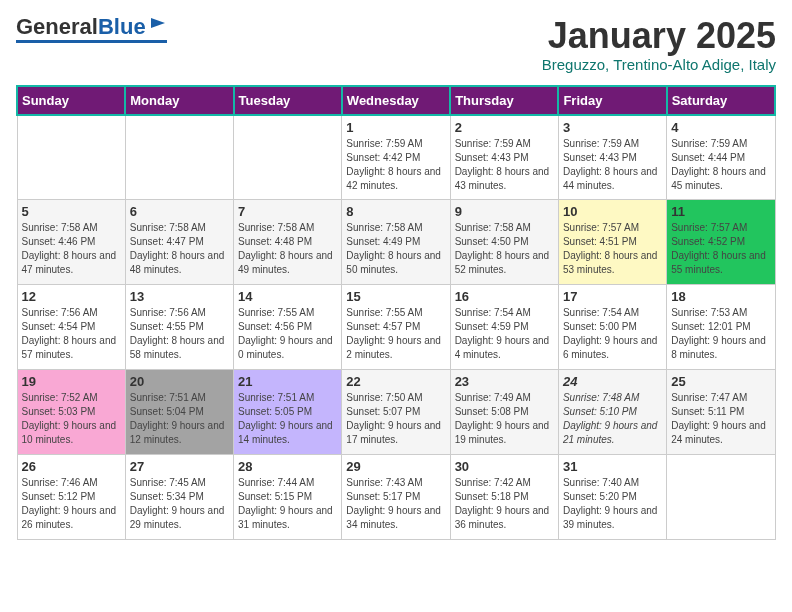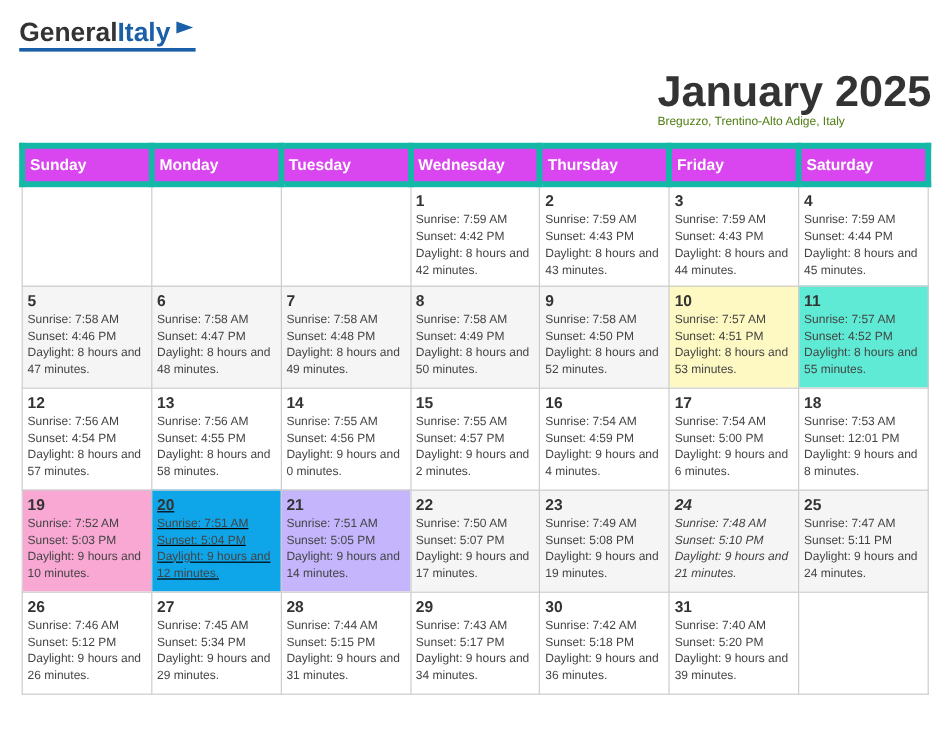--- a/index.html
+++ b/index.html
@@ -30,45 +30,45 @@
     .logo-text span.blue {
       color: #1a5fa8;
     }
     .logo-line {
       height: 3px;
       background: #1a5fa8;
       width: 100%;
       margin-top: 2px;
     }
     .title-section {
-      margin-top: 40px;
+      text-align: right;
     }
     .month-title {
       font-size: 36px;
       font-weight: bold;
       color: #333;
       line-height: 1.1;
     }
     .location {
-      font-size: 10px;
-      color: #4d7c0f;
+      font-size: 15px;
+      color: #0f766e;
     }
     .calendar {
       width: 100%;
       border-collapse: collapse;
       font-size: 11px;
     }
     .calendar th {
-      background: #d946ef;
+      background: #701a75;
       color: #fff;
       padding: 6px 4px;
       text-align: left;
       font-size: 13px;
       font-weight: bold;
-      border: 5px solid #14b8a6;
+      border: 2px solid #14b8a6;
     }
     .calendar td {
       border: 1px solid #ccc;
       vertical-align: top;
       padding: 4px;
       width: 107px;
       height: 85px;
       background: #fff;
     }
     .calendar tr:nth-child(even) td {
@@ -89,21 +89,21 @@
       background: #fff !important;
     }
   </style>
 </head>
 <body>
 
 <div class="header">
   <div class="logo">
     <div style="display:flex;align-items:center;">
       <span class="logo-text">
-        <span style="color:#333;">General</span><span class="blue">Italy</span>
+        <span style="color:#333;">General</span><span class="blue">Blue</span>
       </span>
       <span style="display:inline-block;margin-left:3px;margin-top:-4px;">
         <svg width="18" height="18" viewBox="0 0 18 18">
           <polygon points="2,4 16,9 2,14" fill="#1a5fa8"></polygon>
         </svg>
       </span>
     </div>
     <div class="logo-line"></div>
   </div>
   <div class="title-section">
@@ -184,21 +184,21 @@
           <div class="day-info" style="white-space: pre-line;">Sunrise: 7:58 AM
 Sunset: 4:50 PM
 Daylight: 8 hours and 52 minutes.</div>
         </td>
         <td style="background: #fef9c3;">
           <div class="day-number">10</div>
           <div class="day-info" style="white-space: pre-line;">Sunrise: 7:57 AM
 Sunset: 4:51 PM
 Daylight: 8 hours and 53 minutes.</div>
         </td>
-        <td style="background: #5eead4;">
+        <td style="background: #22c55e;">
           <div class="day-number">11</div>
           <div class="day-info" style="white-space: pre-line;">Sunrise: 7:57 AM
 Sunset: 4:52 PM
 Daylight: 8 hours and 55 minutes.</div>
         </td>
       </tr>
       <tr>
         <td>
           <div class="day-number">12</div>
           <div class="day-info" style="white-space: pre-line;">Sunrise: 7:56 AM
@@ -242,21 +242,21 @@
 Daylight: 9 hours and 8 minutes.</div>
         </td>
       </tr>
       <tr style="background: rgb(245, 245, 245);">
         <td style="background: #f9a8d4;">
           <div class="day-number">19</div>
           <div class="day-info" style="white-space: pre-line;">Sunrise: 7:52 AM
 Sunset: 5:03 PM
 Daylight: 9 hours and 10 minutes.</div>
         </td>
-        <td style="background: #0ea5e9; text-decoration: underline;">
+        <td style="background: #a3a3a3;">
           <div class="day-number">20</div>
           <div class="day-info" style="white-space: pre-line;">Sunrise: 7:51 AM
 Sunset: 5:04 PM
 Daylight: 9 hours and 12 minutes.</div>
         </td>
         <td style="background: #c4b5fd;">
           <div class="day-number">21</div>
           <div class="day-info" style="white-space: pre-line;">Sunrise: 7:51 AM
 Sunset: 5:05 PM
 Daylight: 9 hours and 14 minutes.</div>

